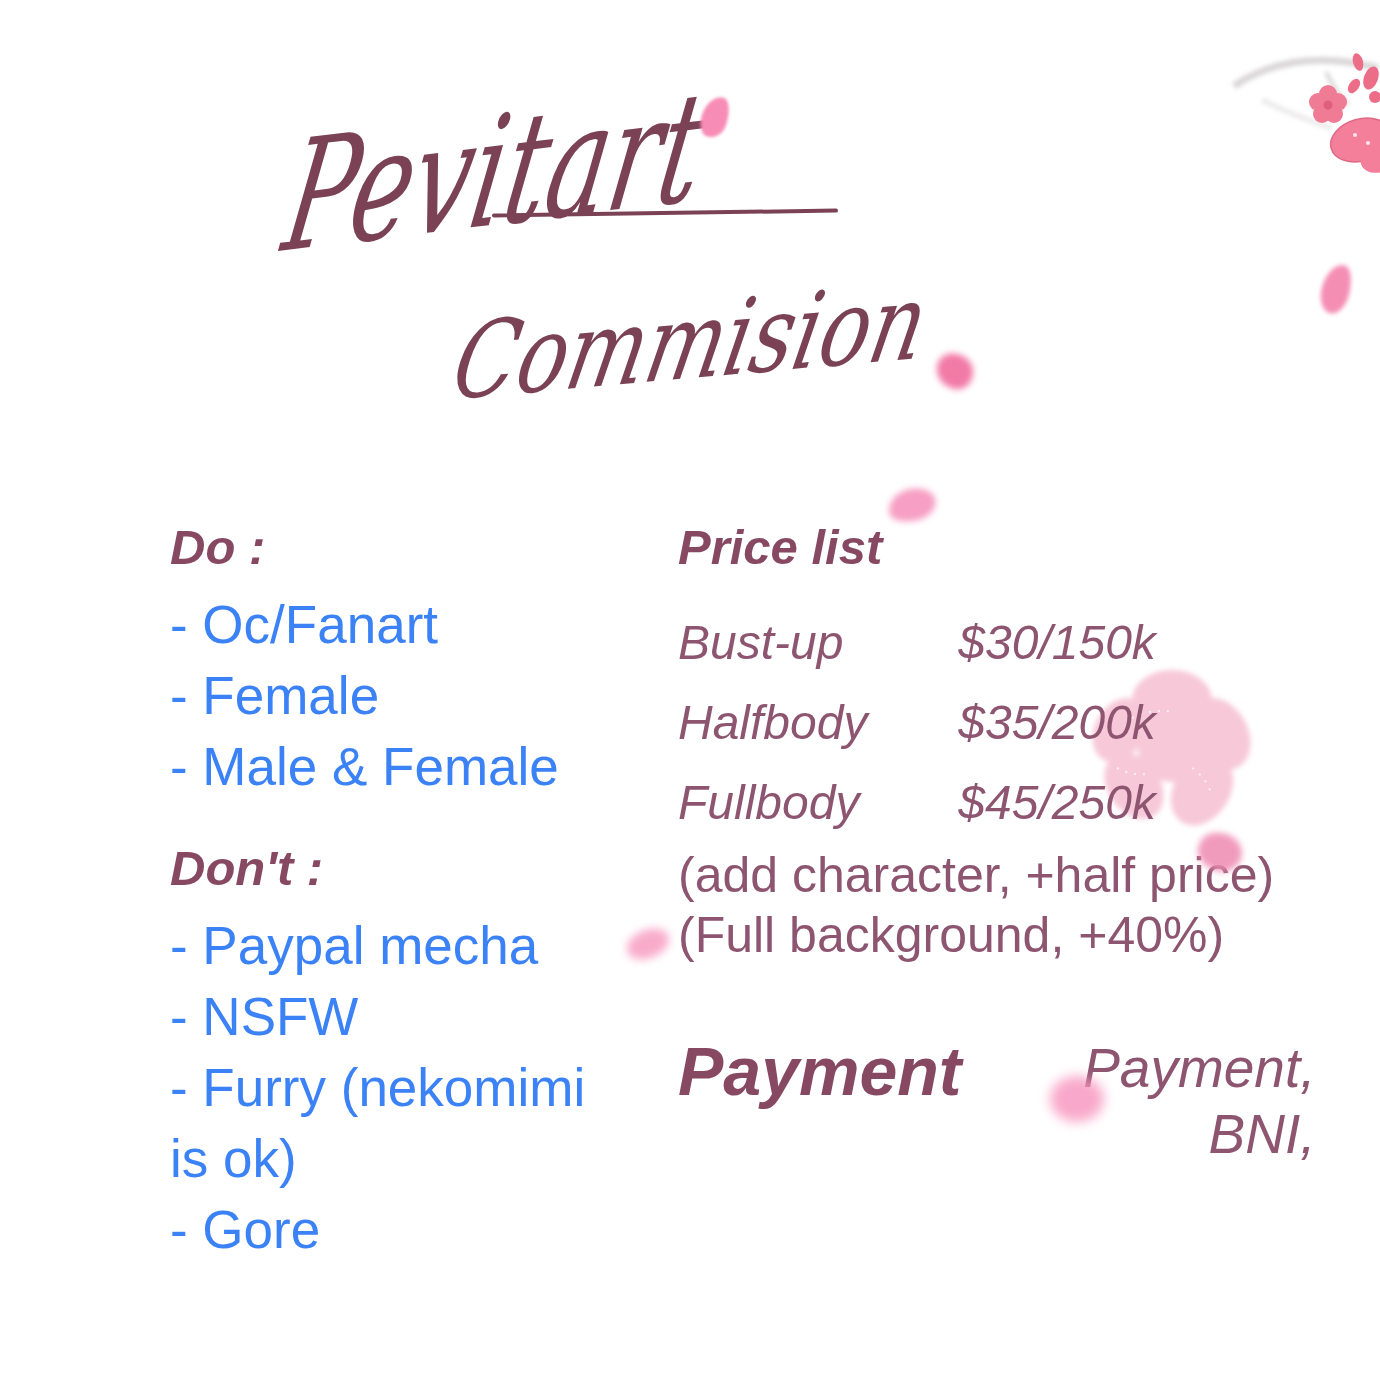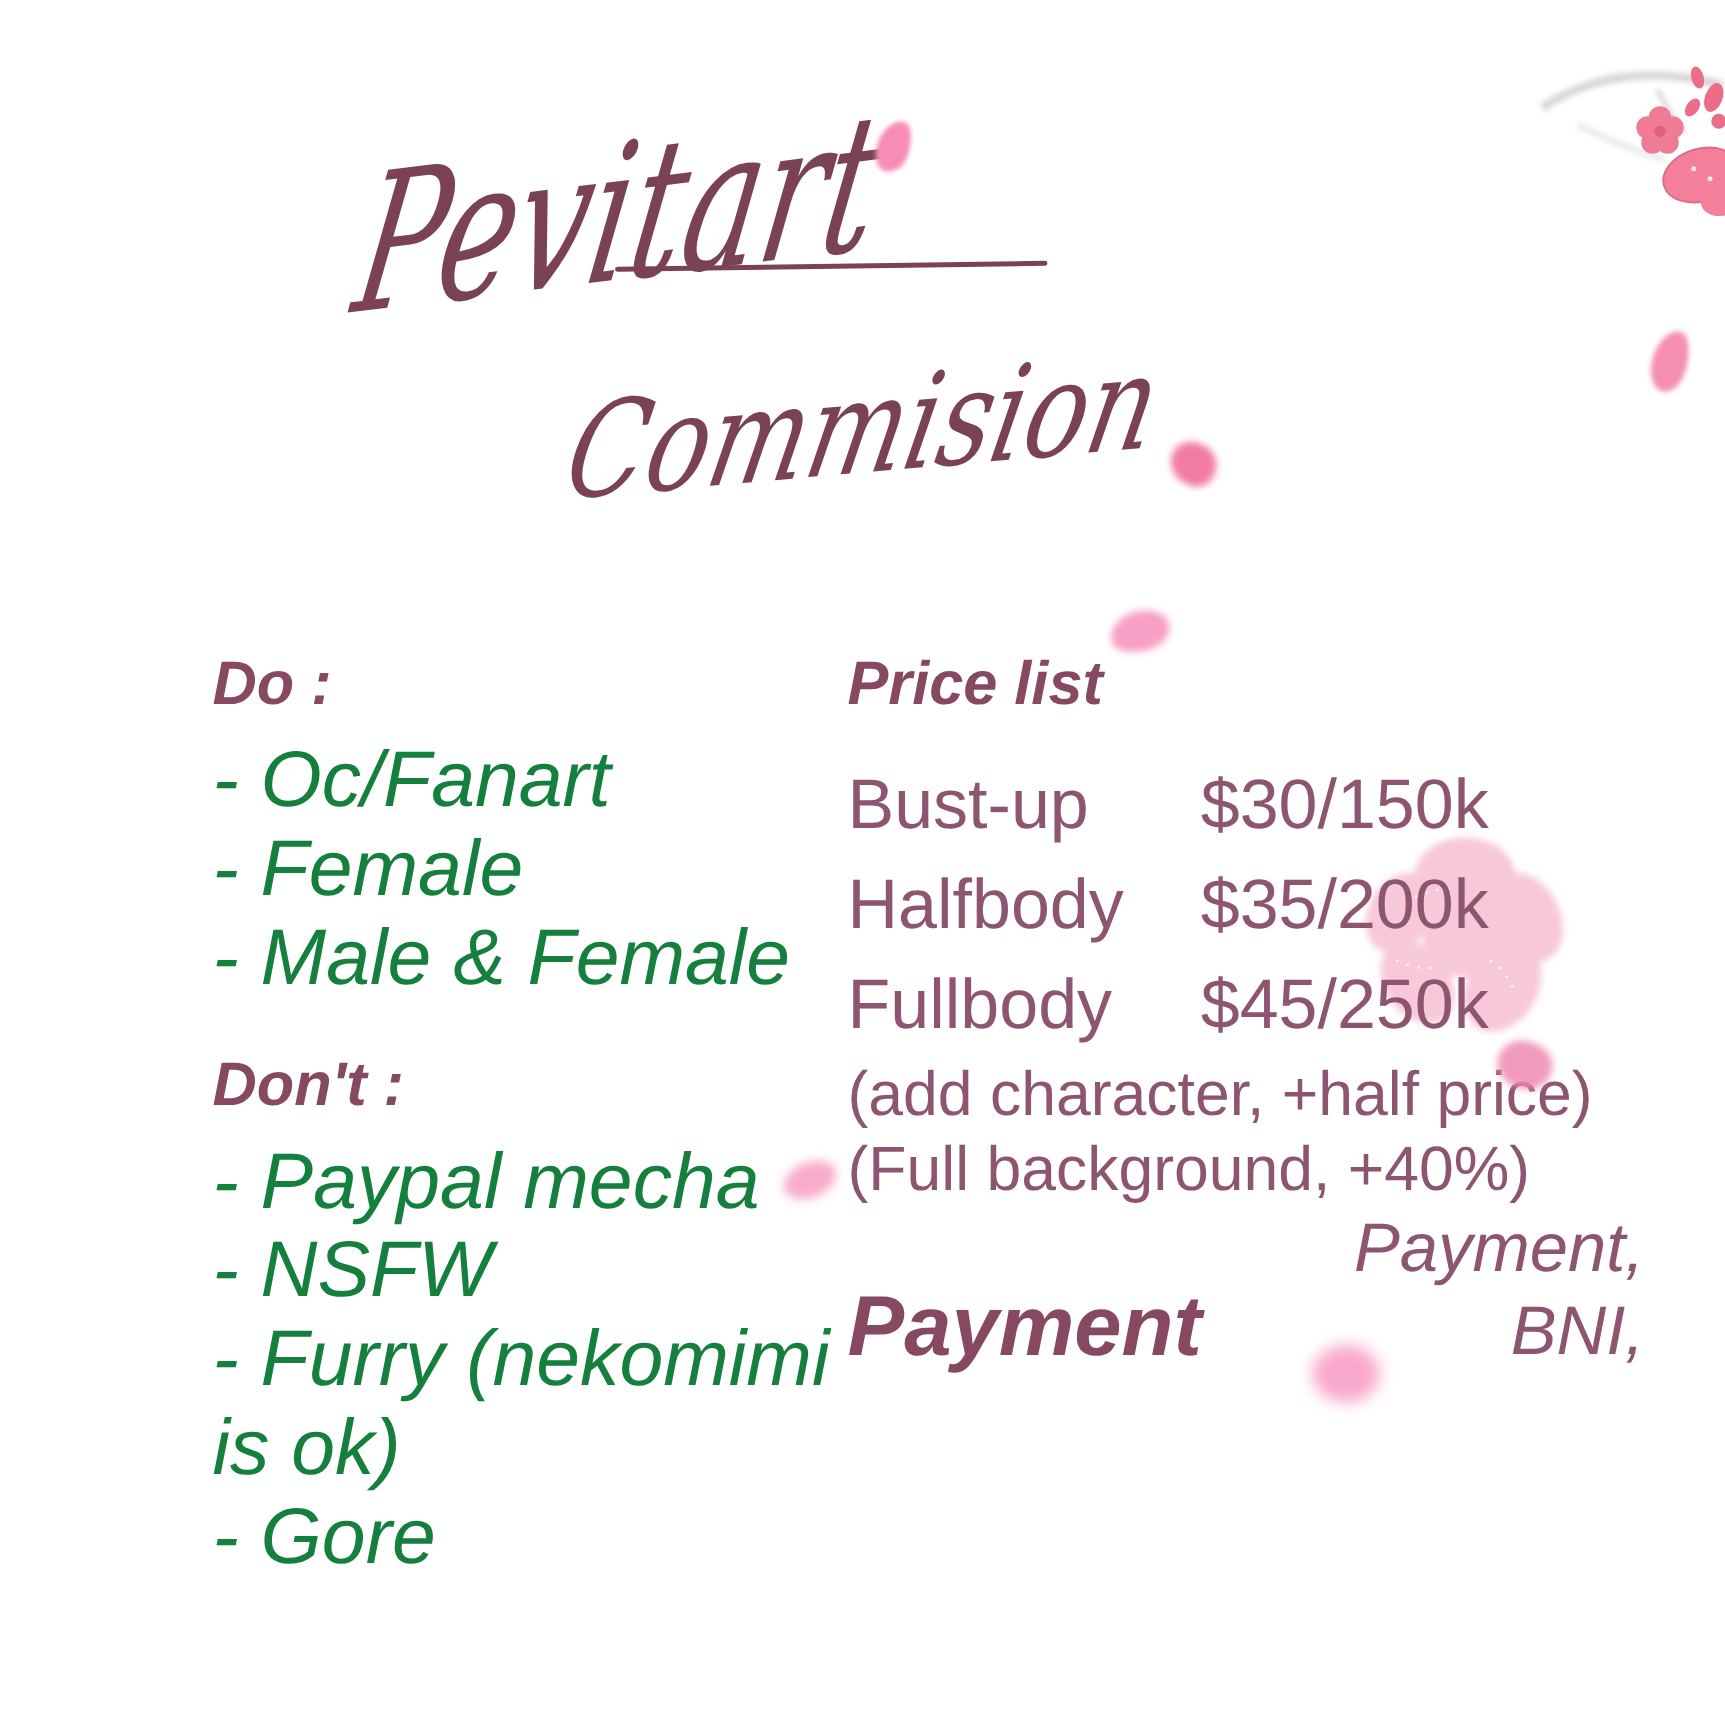--- a/index.html
+++ b/index.html
@@ -26,30 +26,30 @@
   }
   
   .col{position:absolute;z-index:2;}
   .col-left{left:170px;top:505px;width:500px;}
   .col-right{left:678px;top:505px;width:665px;}
   .heading{
     font-weight:bold;font-style:italic;font-size:49px;line-height:84px;
     color:#874962;letter-spacing:0px;
   }
   .item{
-    font-style:italic;font-size:63px;line-height:71px;color:#15803d;
+    font-size:53px;line-height:71px;color:#3b82f6;
   }
   .heading.dont{margin-top:24px;}
   .price-rows{margin-top:14px;}
-  .price-row{font-size:56px;line-height:80px;color:#8d5570;}
+  .price-row{font-style:italic;font-size:48px;line-height:80px;color:#8d5570;}
   .price-label{display:inline-block;width:267px;}
   .price-value{display:inline-block;}
   .notes{margin-top:2px;}
   .note{font-size:50px;line-height:60px;color:#8d5570;}
-  .payment-row{display:flex;align-items:flex-end;}
+  .payment-row{margin-top:70px;display:flex;align-items:flex-start;}
   .payment-row .heading{font-size:68px;line-height:72px;}
   .methods{
     margin-left:22px;width:332px;text-align:right;font-style:italic;
     font-size:55px;line-height:66px;color:#8d5570;
   }
   
   .petal{position:absolute;z-index:3;}
   .petal-title{
     left:702px;top:96px;width:26px;height:42px;background:#f78db6;
     border-radius:60% 40% 55% 45%/55% 60% 40% 45%;

